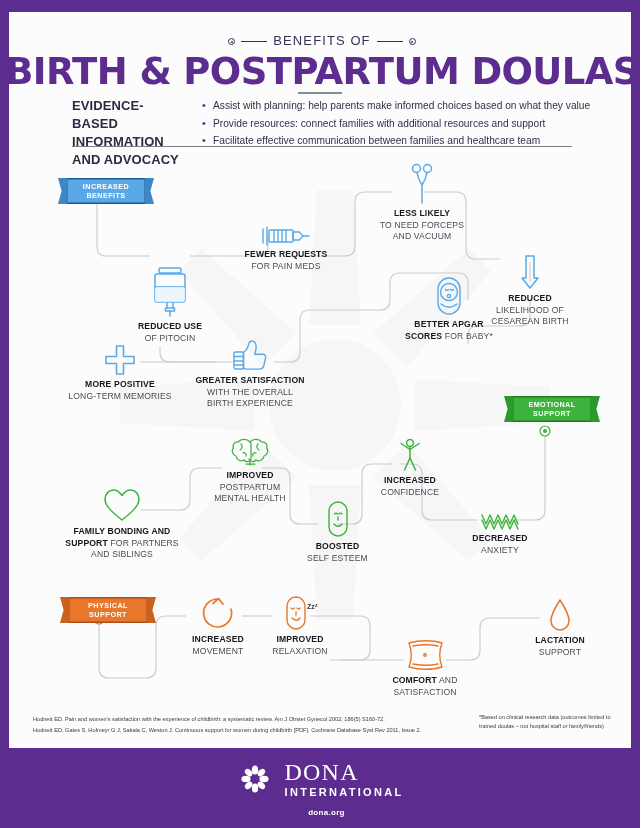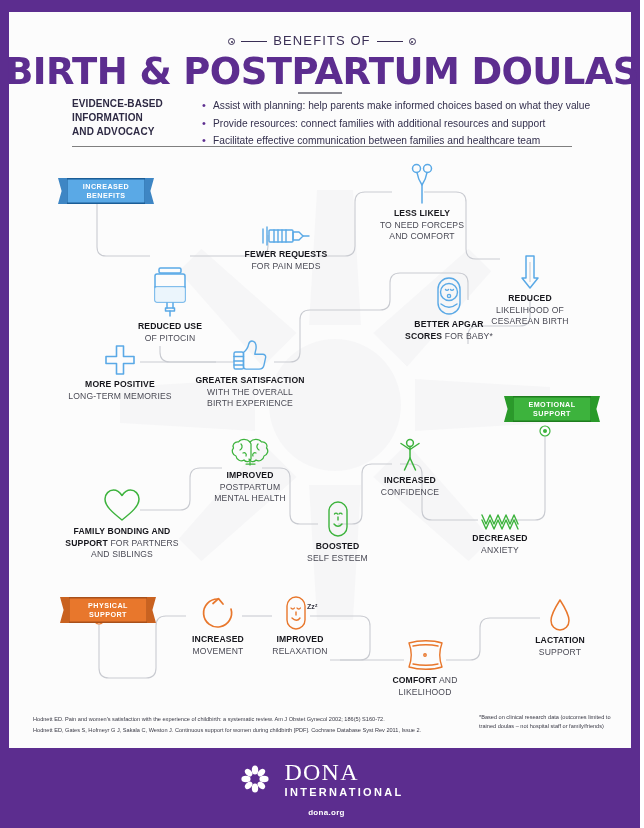--- a/index.html
+++ b/index.html
@@ -67,21 +67,21 @@
     width: 44px; height: 2px; background: #8b8b93;
   }
 
   
   .evidence {
     position: absolute; left: 72px; top: 97px; width: 500px;
     display: flex; align-items: flex-start;
   }
   .evidence-head {
     width: 112px; flex: 0 0 112px;
-    font-size: 10px; font-weight: 700; line-height: 1.38;
+    font-size: 13px; font-weight: 700; line-height: 1.38;
     color: #2e2a44; letter-spacing: .1px;
   }
   .evidence-sep { width: 1px; align-self: stretch; background: #b9b6c6; margin: 1px 10px 1px 8px; }
   .evidence-list { flex: 1; }
   .evidence-list li {
     list-style: none; font-size: 10.2px; color: #332f4d;
     line-height: 1.72; position: relative; padding-left: 11px;
     white-space: nowrap;
   }
   .evidence-list li::before {
@@ -303,21 +303,21 @@
       <g fill="none" stroke="#5aa9e6" stroke-width="1.5" stroke-linecap="round" stroke-linejoin="round">
         <circle cx="7.5" cy="5.5" r="4"></circle>
         <circle cx="18.5" cy="5.5" r="4"></circle>
         <path d="M8,9.5 C9,16 11,19 13,22 C15,19 17,16 18,9.5"></path>
         <path d="M13,22 v18"></path>
       </g>
     </svg>
     <div class="lbl">
       <div><b>LESS LIKELY</b></div>
       <div>TO NEED FORCEPS</div>
-      <div>AND COMFORT</div>
+      <div>AND VACUUM</div>
     </div>
   </div>
 
   <div class="node" style="left:470px; top:254px; width:120px;">
     <svg class="ico" width="20" height="36" viewBox="0 0 20 36">
       <path d="M6,2 h8 v22 h4 l-8,10 l-8,-10 h4 z" fill="none" stroke="#5aa9e6" stroke-width="1.5" stroke-linejoin="round"></path>
     </svg>
     <div class="lbl">
       <div><b>REDUCED</b></div>
       <div>LIKELIHOOD OF</div>
@@ -475,21 +475,21 @@
     <svg class="ico" width="44" height="34" viewBox="0 0 44 34">
       <g fill="none" stroke="#e8772c" stroke-width="1.4" stroke-linecap="round" stroke-linejoin="round">
         <path d="M6,5 C16,2 30,2 39,5 C36,13 36,21 39,29 C30,32 16,32 6,29 C9,21 9,13 6,5 z"></path>
         <path d="M10,8 C18,6.5 28,6.5 35,8"></path>
         <path d="M10,26 C18,27.5 28,27.5 35,26"></path>
         <circle cx="22" cy="17" r="1.2"></circle>
       </g>
     </svg>
     <div class="lbl">
       <div><b>COMFORT</b><span> AND</span></div>
-      <div>LIKELIHOOD</div>
+      <div>SATISFACTION</div>
     </div>
   </div>
 
   <div class="node" style="left:508px; top:598px; width:104px;">
     <svg class="ico" width="24" height="34" viewBox="0 0 24 34">
       <path d="M12,2 C12,2 3,16 3,22.5 C3,28 7,32 12,32 C17,32 21,28 21,22.5 C21,16 12,2 12,2 z" fill="none" stroke="#e8772c" stroke-width="1.5" stroke-linejoin="round"></path>
     </svg>
     <div class="lbl">
       <div><b>LACTATION</b></div>
       <div>SUPPORT</div>

